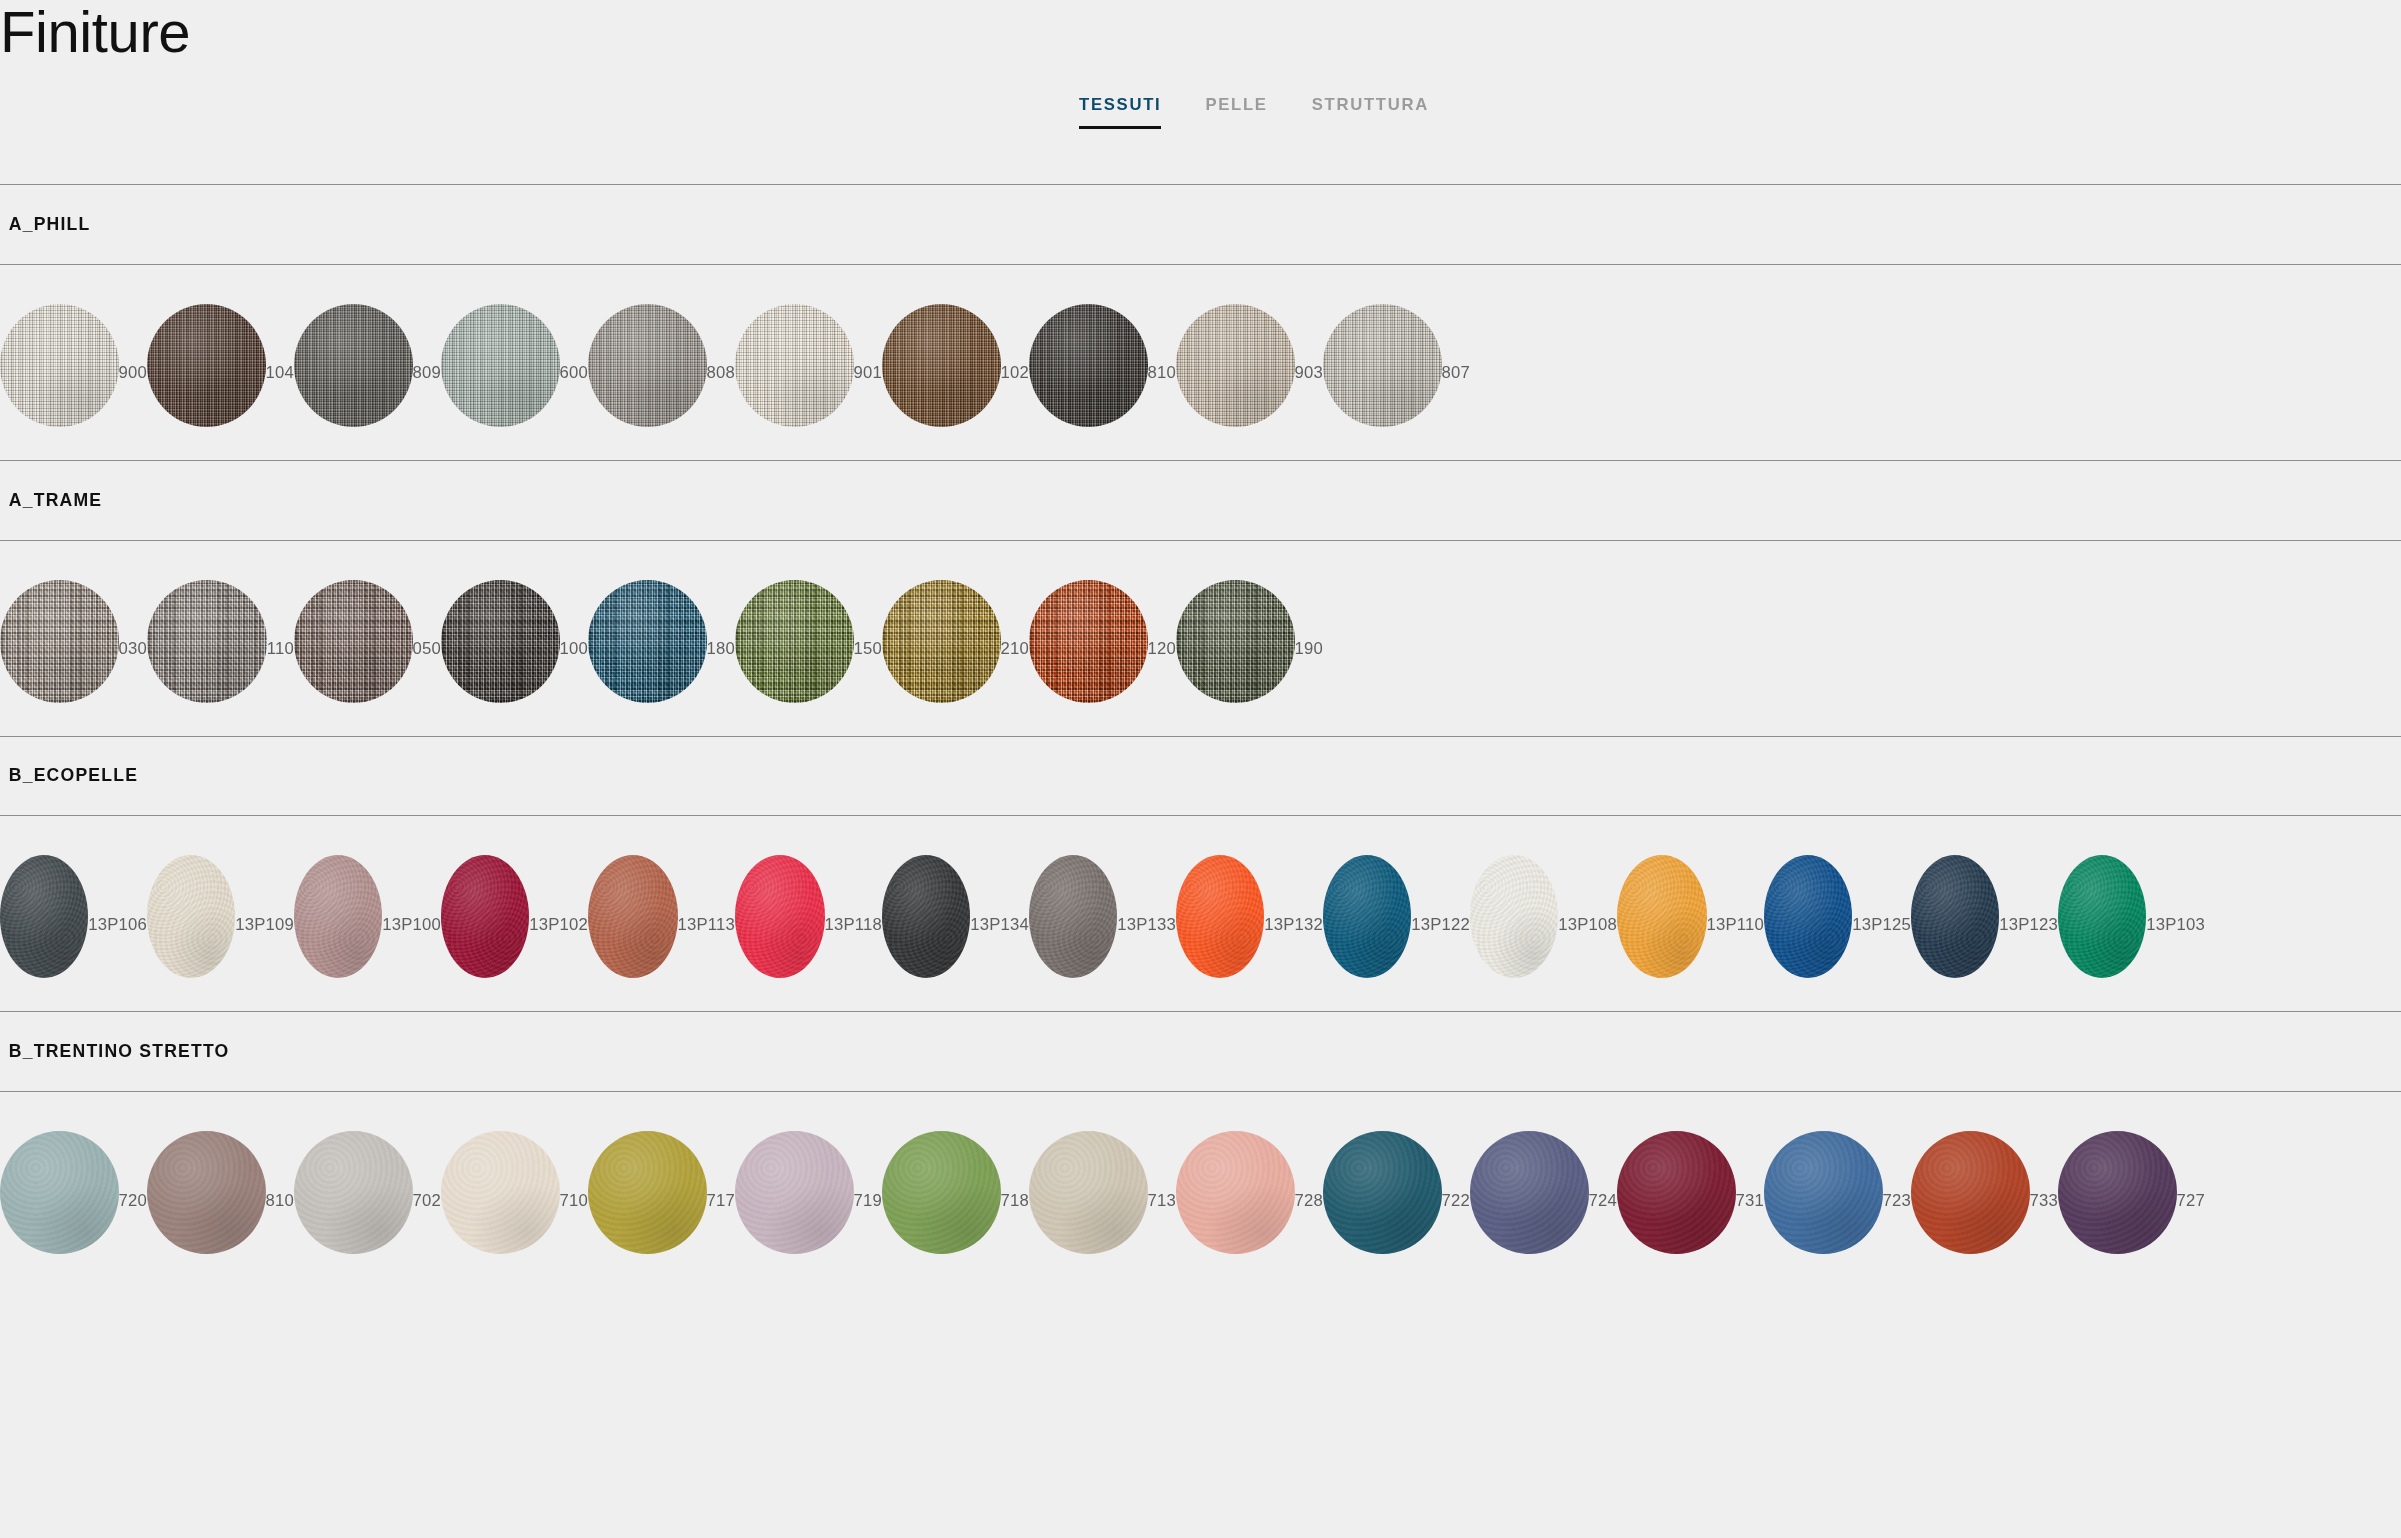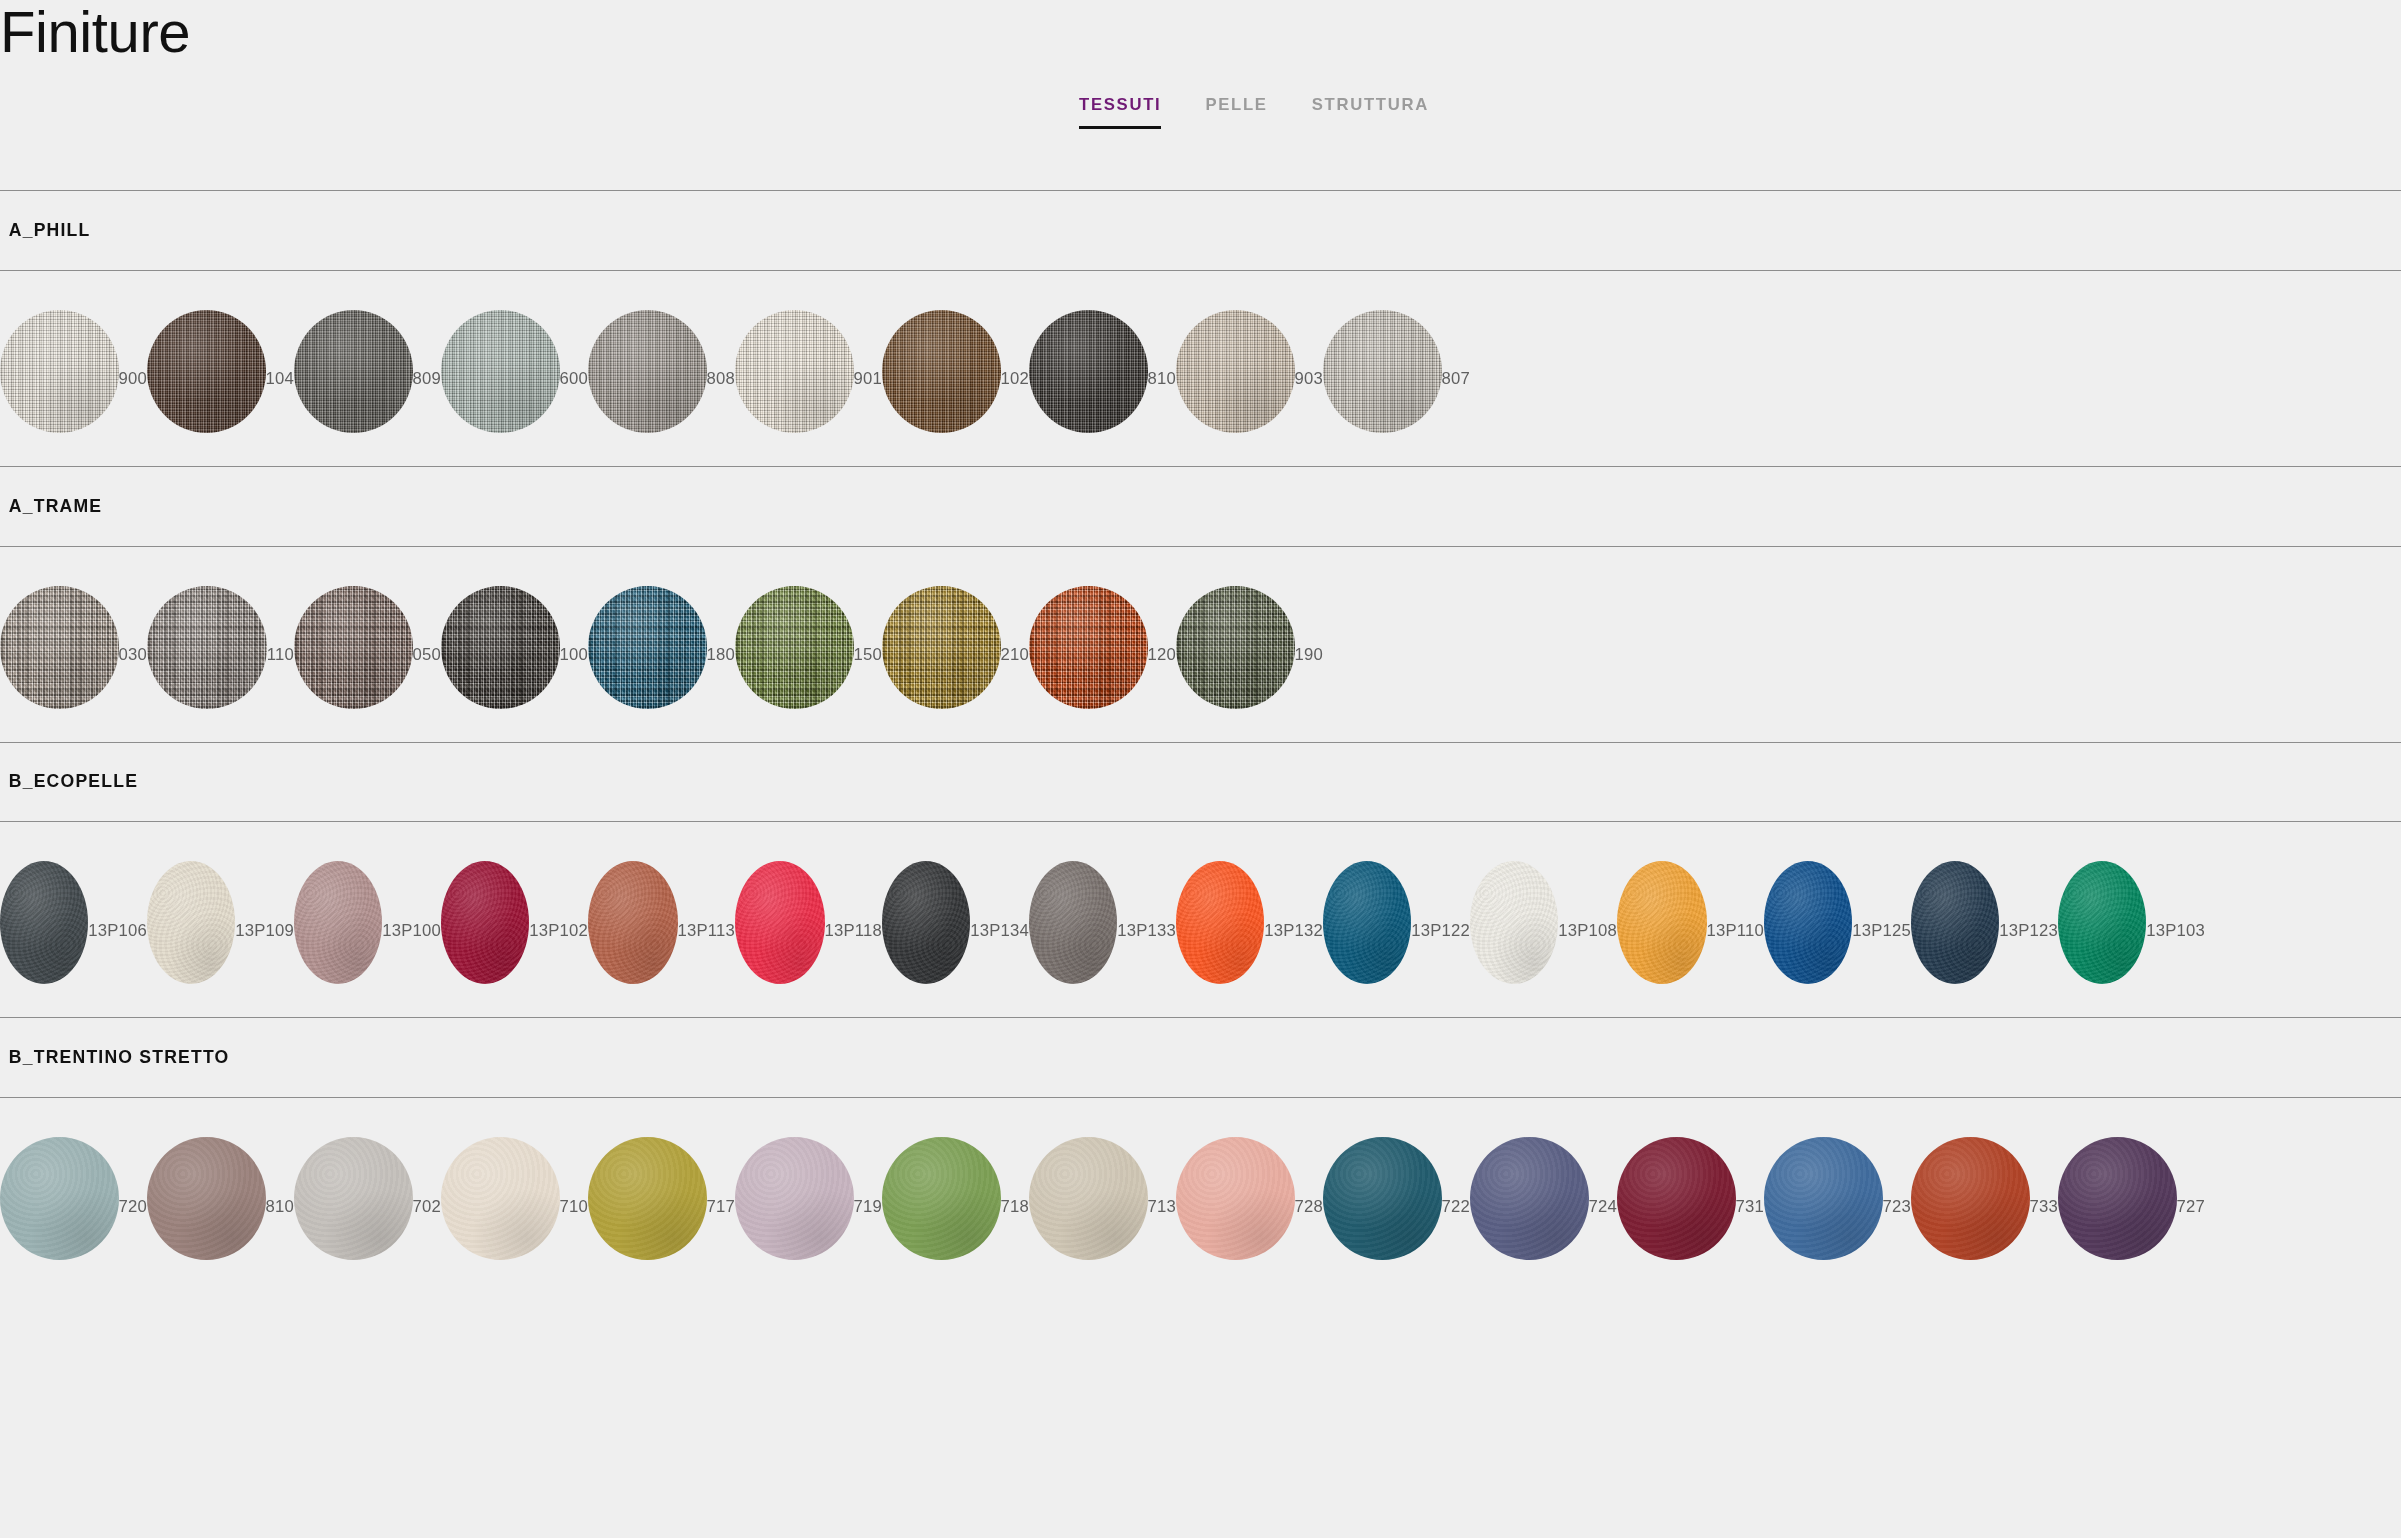--- a/index.html
+++ b/index.html
@@ -40,33 +40,33 @@
     position: relative;
     padding: 0 0 19.3px 0;
     font-size: 16.7px;
     font-weight: 700;
     letter-spacing: 1.7px;
     color: #9b9b9b;
     cursor: pointer;
     background: none; border: none;
     font-family: "Liberation Sans", sans-serif;
   }
-  .tab.active { color: #701a75; }
+  .tab.active { color: #0c4a6e; }
   .tab.active::after {
     content: "";
     position: absolute;
     left: 0; right: 0; bottom: 5.3px;
     height: 3.5px;
     background: #111111;
   }
 
   
   .sections {
     position: absolute;
-    left: 0; top: 190px;
+    left: 0; top: 184px;
     width: 2401px;
   }
   .rule {
     width: 2401px;
     height: 0.9px;
     background: #8d8d8d;
   }
   .section-head {
     height: 79px;
     display: flex;

